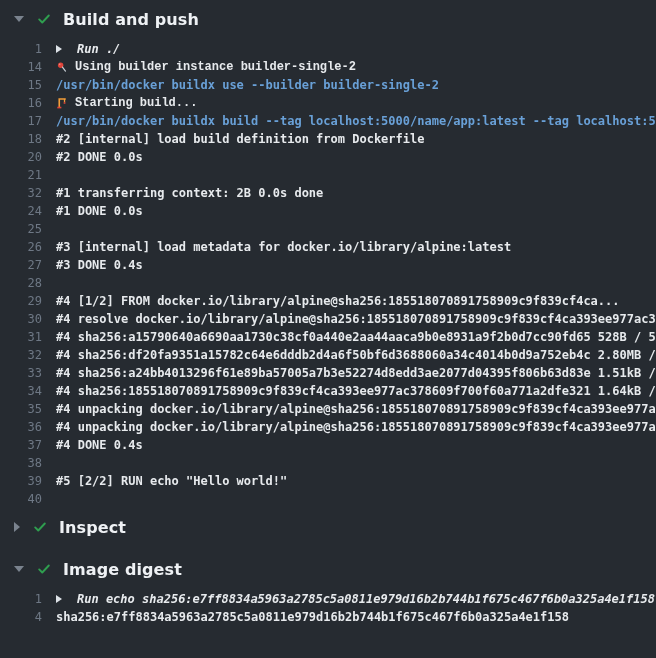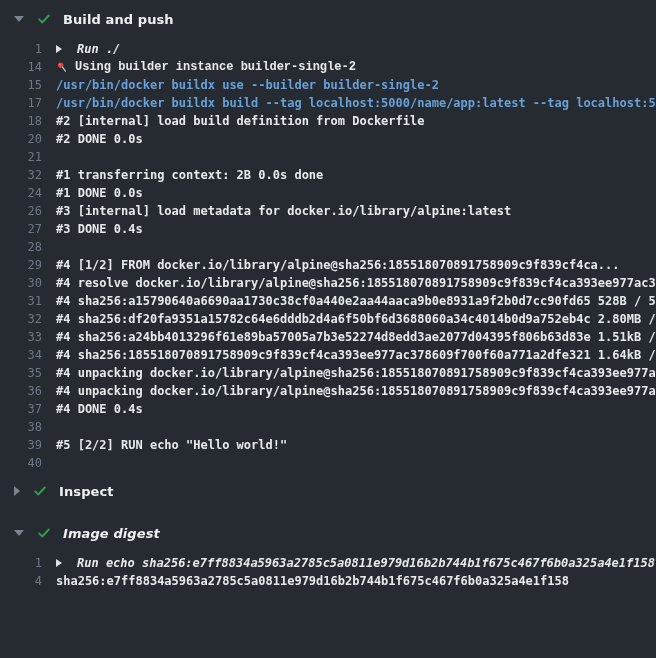--- a/index.html
+++ b/index.html
@@ -10,35 +10,35 @@
   }
   .sec-header{
     display:flex;align-items:center;height:26px;padding-left:14px;cursor:pointer;
   }
   .caret{width:0;height:0;flex:none;}
   .caret.down{border-left:5px solid transparent;border-right:5px solid transparent;border-top:6px solid #7a838e;}
   .caret.right{border-top:5px solid transparent;border-bottom:5px solid transparent;border-left:6px solid #7a838e;}
   .check{margin-left:13px;margin-right:12px;display:flex;align-items:center;flex:none;}
   .sec-title{
     font-family:"DejaVu Sans","Liberation Sans",sans-serif;
-    font-weight:bold;font-size:13px;color:#eef1f4;letter-spacing:0.1px;
+    font-weight:bold;font-size:16px;color:#eef1f4;letter-spacing:0.1px;
   }
   .log{padding:8px 0 6px 0;}
   .log-line{display:flex;height:18px;align-items:center;}
   .num{width:42px;text-align:right;color:#6e7885;font-size:12px;flex:none;font-weight:400;}
   .txt{margin-left:14px;font-size:12px;font-weight:600;color:#e7eaed;white-space:pre;overflow:hidden;}
   .txt.cmd{color:#69a0d7;}
   .toggle{
     margin-left:14px;margin-right:7px;width:0;height:0;flex:none;
     border-top:4px solid transparent;border-bottom:4px solid transparent;border-left:6px solid #dde2e7;
   }
   .toggle + .txt{margin-left:8px;font-style:italic;}
   .lineicon{margin-left:14px;margin-right:6px;width:13px;height:14px;flex:none;display:flex;align-items:center;}
   .lineicon + .txt{margin-left:0;font-family:Liberation Mono, monospace;}
-  .mt{margin-top:16px;font-style:italic;}
+  .mt{margin-top:16px;}
 </style>
 </head>
 <body>
 
 <div class="page">
 
   <section>
     <div class="sec-header">
       <span class="caret down"></span>
       <span class="check">
@@ -63,20 +63,32 @@
               <path d="M8.6 7.4 L12.6 12.8" stroke="#c8ced4" stroke-width="1.6" stroke-linecap="round"></path>
             </svg>
           </span>
           <span class="txt">Using builder instance builder-single-2</span>
   </div>
         <div class="log-line">
     <span class="num">15</span>
     <span class="txt cmd">/usr/bin/docker buildx use --builder builder-single-2</span>
   </div>
         <div class="log-line">
+    <span class="num">16</span>
+    <span class="lineicon">
+            <svg width="13" height="14" viewBox="0 0 16 16">
+              <path d="M4 14 V3 H12" fill="none" stroke="#f29d38" stroke-width="2"></path>
+              <path d="M10.5 3 v4.2" stroke="#f29d38" stroke-width="1.6"></path>
+              <rect x="9.4" y="7" width="2.2" height="2" fill="#d8453a"></rect>
+              <rect x="1.6" y="12.6" width="5" height="2" fill="#e0443a"></rect>
+            </svg>
+          </span>
+          <span class="txt">Starting build...</span>
+  </div>
+        <div class="log-line">
     <span class="num">17</span>
     <span class="txt cmd">/usr/bin/docker buildx build --tag localhost:5000/name/app:latest --tag localhost:5000/name/app:1.0.0</span>
   </div>
         <div class="log-line">
     <span class="num">18</span>
     <span class="txt">#2 [internal] load build definition from Dockerfile</span>
   </div>
         <div class="log-line">
     <span class="num">20</span>
     <span class="txt">#2 DONE 0.0s</span>
@@ -85,20 +97,24 @@
     <span class="num">21</span>
     <span class="txt"></span>
   </div>
         <div class="log-line">
     <span class="num">32</span>
     <span class="txt">#1 transferring context: 2B 0.0s done</span>
   </div>
         <div class="log-line">
     <span class="num">24</span>
     <span class="txt">#1 DONE 0.0s</span>
+  </div>
+        <div class="log-line">
+    <span class="num">25</span>
+    <span class="txt"></span>
   </div>
         <div class="log-line">
     <span class="num">26</span>
     <span class="txt">#3 [internal] load metadata for docker.io/library/alpine:latest</span>
   </div>
         <div class="log-line">
     <span class="num">27</span>
     <span class="txt">#3 DONE 0.4s</span>
   </div>
         <div class="log-line">

